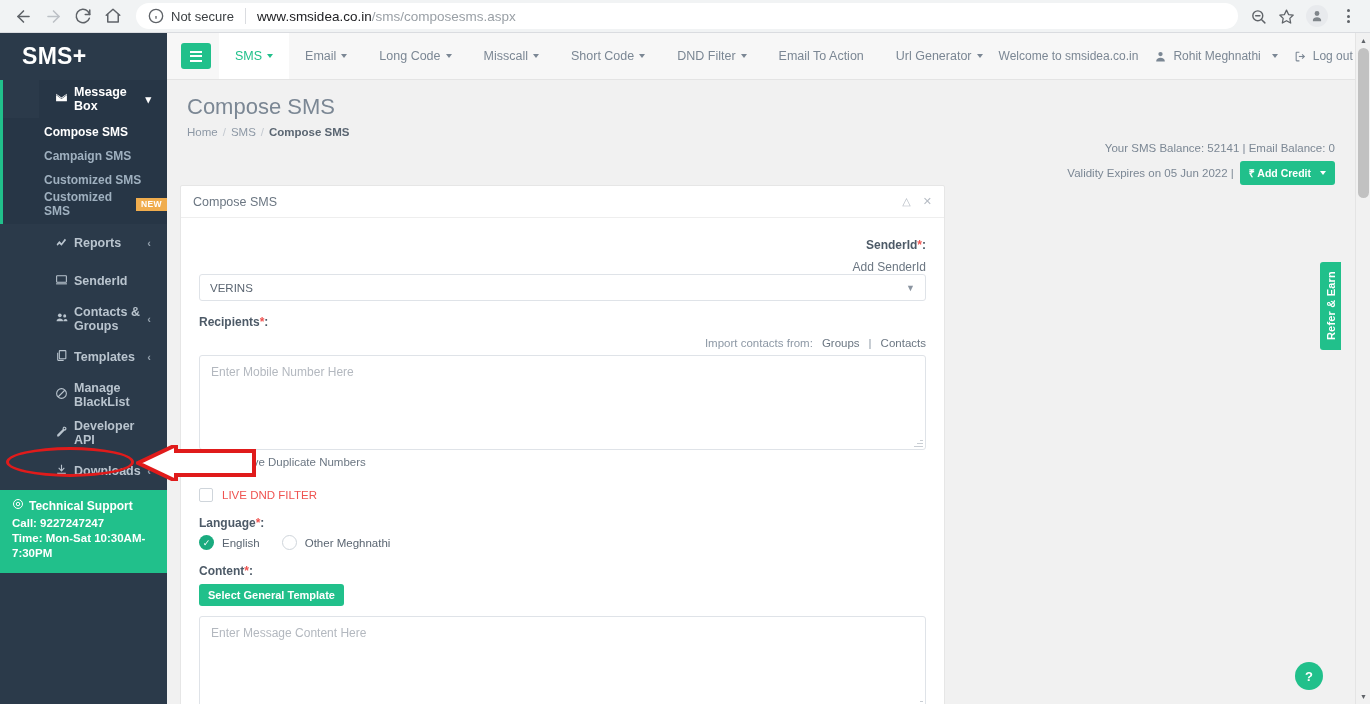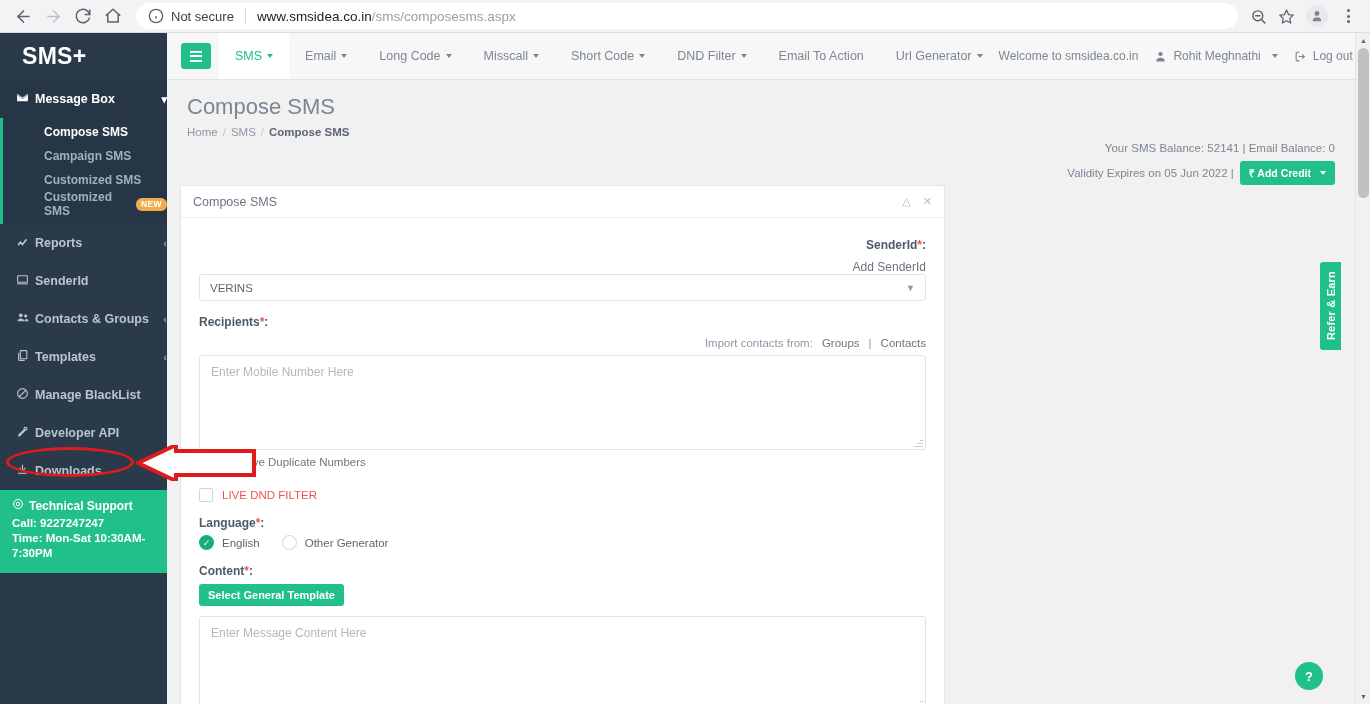--- a/index.html
+++ b/index.html
@@ -51,40 +51,40 @@
   .sidebar {
     position: absolute; left: 0; top: 0; width: 167px; height: 671px;
     background: #2b3a4a; color: #b9c4ce;
   }
   .brand {
     height: 47px; display: flex; align-items: center; padding-left: 22px;
     color: #ffffff; font-size: 23px; font-weight: bold; letter-spacing: .3px;
   }
   .sb-group { position: relative; }
   .sb-item {
-    display: flex; align-items: center; height: 38px; padding-left: 16px; padding-right: 0;
-    font-size: 12.5px; font-weight: bold; color: #b9c4ce; position: relative;
+    display: flex; align-items: center; height: 38px; padding-left: 16px; padding-right: 16px;
+    font-size: 12.5px; font-weight: bold; color: #b9c4ce; position: relative; margin-left: 39px;
   }
   .sb-item .ic { width: 19px; flex: 0 0 auto; font-size: 12px; color: #b9c4ce; }
   .sb-item .lbl { flex: 1 1 auto; }
   .sb-item .chev { font-size: 11px; color: #93a0ac; }
   .sb-item.active-group {
     background: #273646; color: #ffffff;
   }
   .sb-item.active-group .ic, .sb-item.active-group .chev { color: #ffffff; }
   .accent-bar { position: absolute; left: 0; top: 0; width: 3px; height: 100%; background: #21c08b; }
   .submenu { background: #273646; padding: 2px 0 8px 0; position: relative; }
   .sub-item {
     display: flex; align-items: center; height: 24px; padding-left: 44px;
     font-size: 12px; color: #9fb0bf; font-weight: bold;
   }
   .sub-item.selected { color: #ffffff; }
   .badge-new {
     background: #f0ad4e; color: #fff; font-size: 8.5px; font-weight: bold;
-    padding: 1px 5px 2px 5px; margin-left: 8px; border-radius: 6px; letter-spacing:.4px;
+    padding: 1px 5px 2px 5px; margin-left: 8px; border-radius: 0; letter-spacing:.4px;
   }
   .support-box {
     background: #21c08b; color: #ffffff; padding: 8px 12px 12px 12px;
     font-size: 11.5px; font-weight: bold; line-height: 15px;
   }
   .support-box .ttl { display:flex; align-items:center; gap:5px; margin-bottom:2px; font-size: 12px;}
 
   
   .annot-ellipse {
     position: absolute; left: 6px; top: 414px; width: 128px; height: 30px;
@@ -537,21 +537,21 @@
           <div class="chk-row dnd">
             <span class="chk"></span>
             <span>LIVE DND FILTER</span>
           </div>
 
           <div class="fld-label" style="margin-top:14px;margin-bottom:5px;"><span>Language</span><span class="req">*</span>:</div>
           <div class="radio-row">
             <span class="radio-on">✓</span>
             <span>English</span>
             <span class="radio-off" style="margin-left:14px;"></span>
-            <span>Other Generator</span>
+            <span>Other Meghnathi</span>
           </div>
 
           <div class="fld-label" style="margin-top:14px;margin-bottom:6px;"><span>Content</span><span class="req">*</span>:</div>
           <div class="btn-template">Select General Template</div>
 
           <div class="ta content-ta">
             <span>Enter Message Content Here</span>
             <span class="resize-grip">
               <i style="bottom:0;width:9px;"></i>
                 <i style="bottom:3px;width:6px;"></i>

